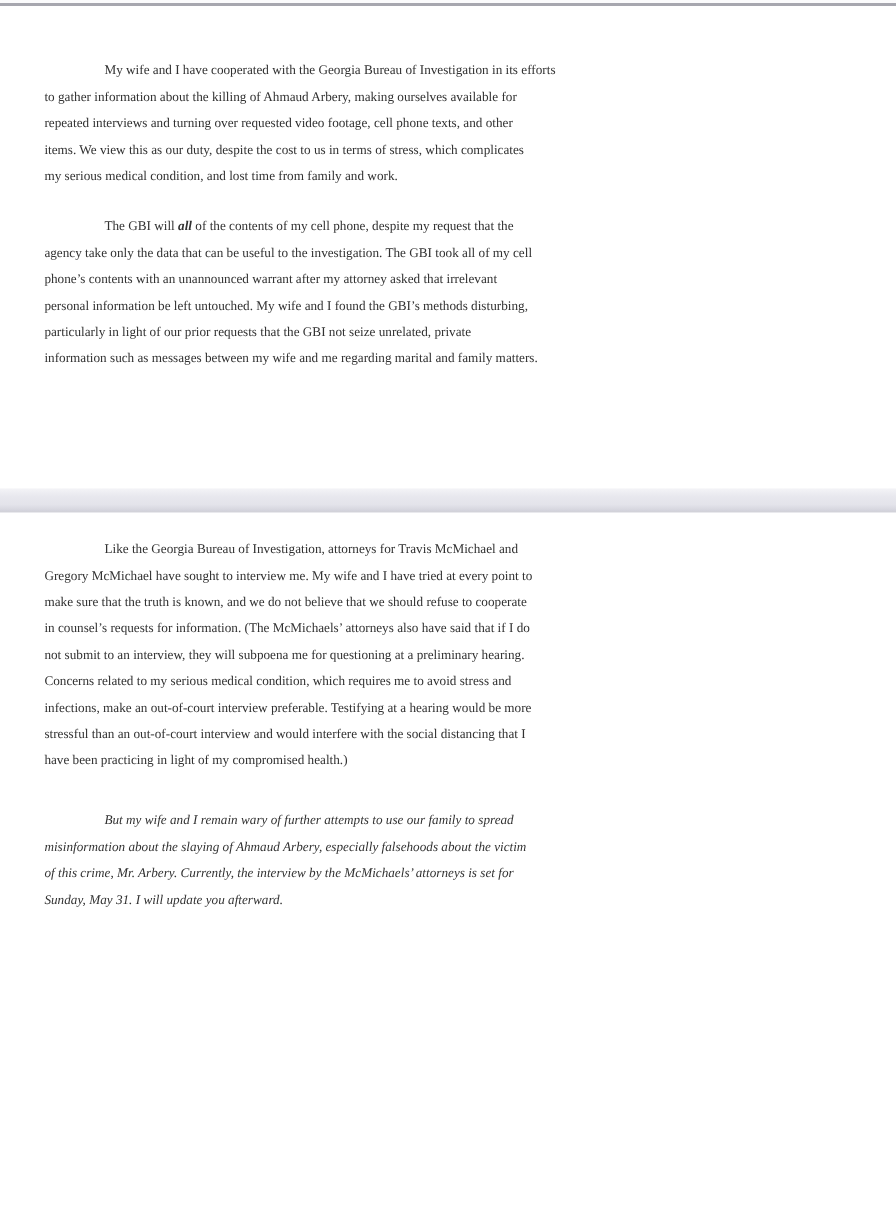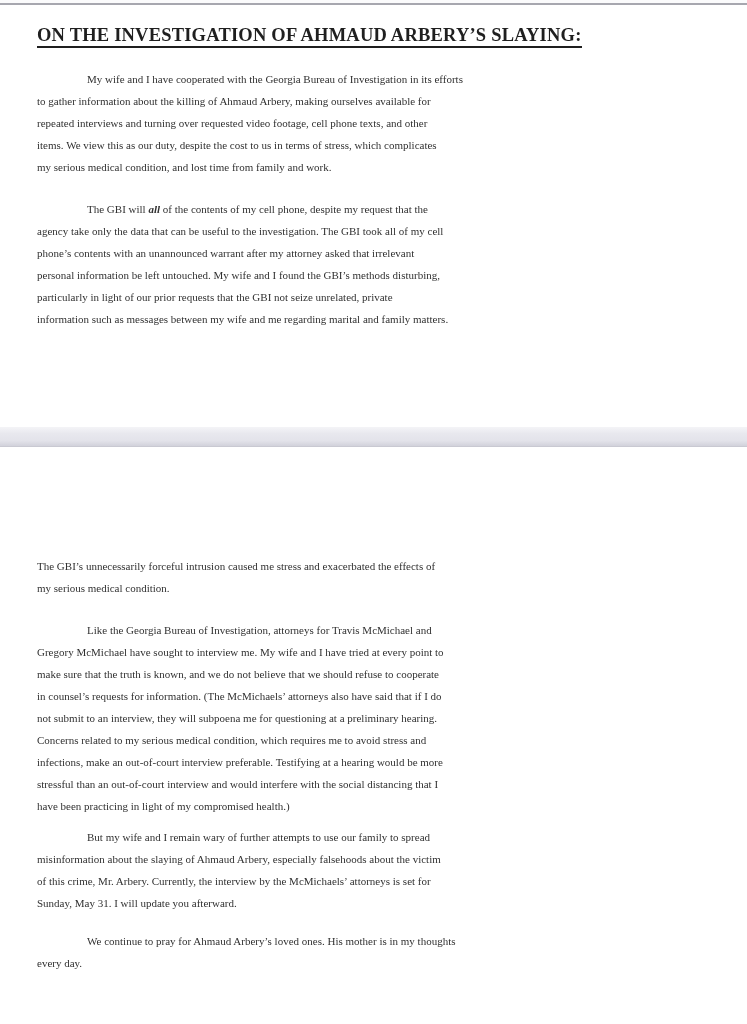--- a/index.html
+++ b/index.html
@@ -31,72 +31,67 @@
     margin:0;
     font-size:11px;
     line-height:22px;
     white-space:pre;
     color:#313131;
   }
   .indent{text-indent:50px;}
   .mt-first{margin-top:23px;}
   .mt-std{margin-top:20px;}
   .mt-page2-first{margin-top:108px;}
-  .mt-12{margin-top:9px;}
+  .mt-12{margin-top:28px;font-style:italic;}
   .mt-16{margin-top:16px;}
   em.bi{font-style:italic;font-weight:bold;text-align:right;}
   .page-gap{
     margin-top:97px;
     height:19px;
     background:linear-gradient(to bottom,#f4f4f7 0%,#e8e8ee 35%,#e3e3ea 72%,#d2d2db 100%);
     border-bottom:1px solid #c9c9d2;
   }
 </style>
 </head>
 <body>
 
 <div class="screen">
 
   <div class="top-edge"></div>
 
   <div class="page-1">
-    <h1><span class="heading-underline">ON THE INVESTIGATION OF AHMAUD ARBERY’S SLAYING:</span></h1>
 
     <p class="para indent mt-first"><span>My wife and I have cooperated with the Georgia Bureau of Investigation in its efforts
 to gather information about the killing of Ahmaud Arbery, making ourselves available for
 repeated interviews and turning over requested video footage, cell phone texts, and other
 items. We view this as our duty, despite the cost to us in terms of stress, which complicates
 my serious medical condition, and lost time from family and work.</span></p>
 
     <p class="para indent mt-std"><span>The GBI will </span><em class="bi">all</em><span> of the contents of my cell phone, despite my request that the</span><span>
 agency take only the data that can be useful to the investigation. The GBI took all of my cell
 phone’s contents with an unannounced warrant after my attorney asked that irrelevant
 personal information be left untouched. My wife and I found the GBI’s methods disturbing,
 particularly in light of our prior requests that the GBI not seize unrelated, private
 information such as messages between my wife and me regarding marital and family matters.</span></p>
   </div>
 
   <div class="page-gap"></div>
 
   <div class="page-2">
-    <p class="para mt-page2-first"><span>The GBI’s unnecessarily forceful intrusion caused me stress and exacerbated the effects of
-my serious medical condition.</span></p>
 
     <p class="para indent mt-std"><span>Like the Georgia Bureau of Investigation, attorneys for Travis McMichael and
 Gregory McMichael have sought to interview me. My wife and I have tried at every point to
 make sure that the truth is known, and we do not believe that we should refuse to cooperate
 in counsel’s requests for information. (The McMichaels’ attorneys also have said that if I do
 not submit to an interview, they will subpoena me for questioning at a preliminary hearing.
 Concerns related to my serious medical condition, which requires me to avoid stress and
 infections, make an out-of-court interview preferable. Testifying at a hearing would be more
 stressful than an out-of-court interview and would interfere with the social distancing that I
 have been practicing in light of my compromised health.)</span></p>
 
     <p class="para indent mt-12"><span>But my wife and I remain wary of further attempts to use our family to spread
 misinformation about the slaying of Ahmaud Arbery, especially falsehoods about the victim
 of this crime, Mr. Arbery. Currently, the interview by the McMichaels’ attorneys is set for
 Sunday, May 31. I will update you afterward.</span></p>
 
-    <p class="para indent mt-16"><span>We continue to pray for Ahmaud Arbery’s loved ones. His mother is in my thoughts
-every day.</span></p>
   </div>
 
 </div>
 
 </body></html>

